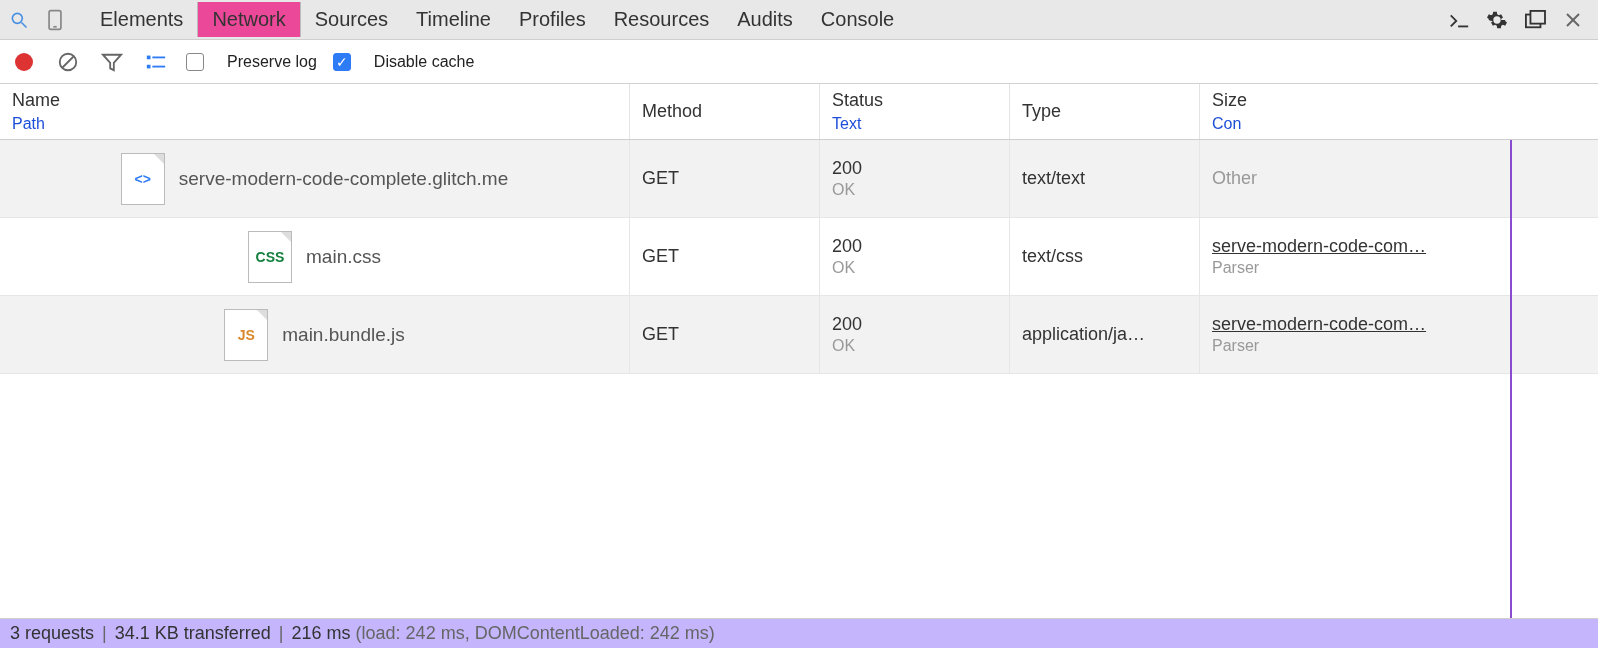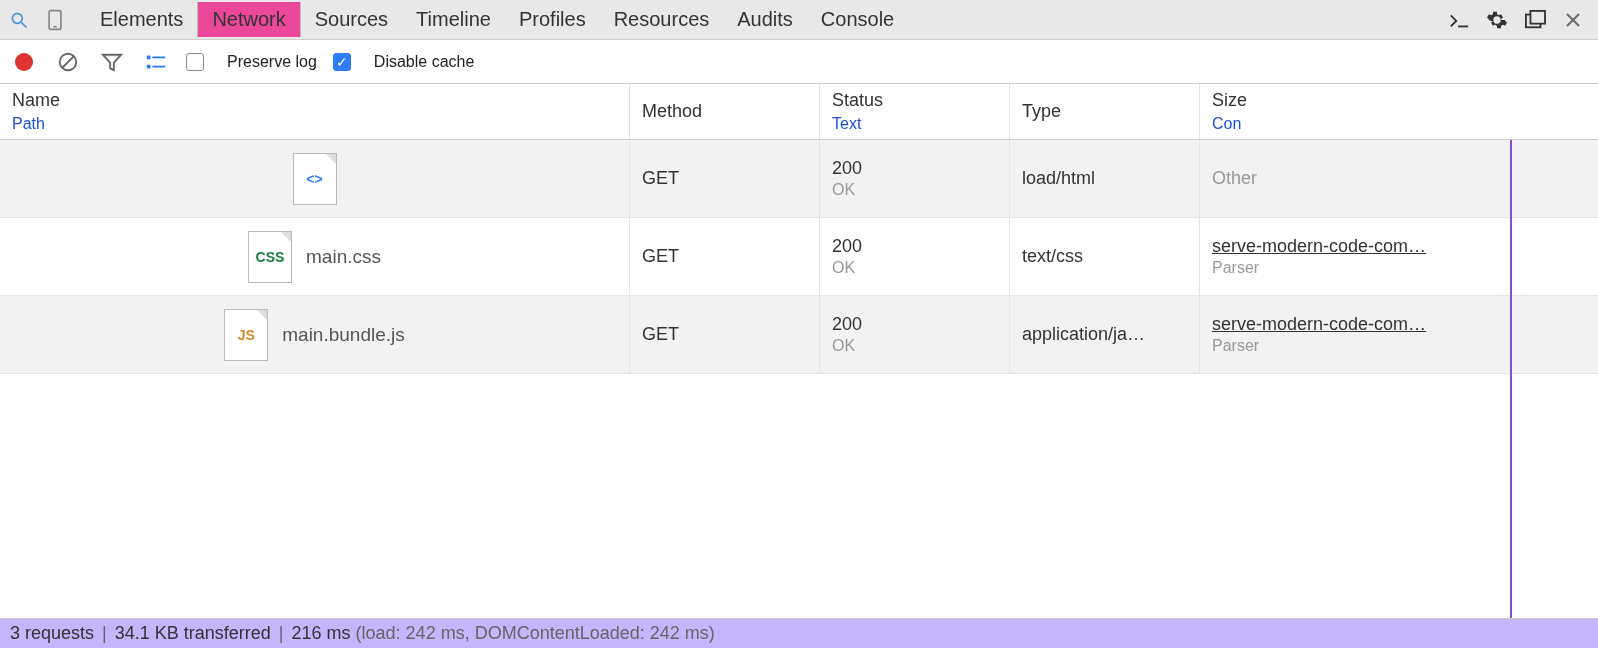--- a/index.html
+++ b/index.html
@@ -255,27 +255,28 @@
       <span>Size</span>
       <span class="gh-sub">Con</span>
     </div>
   </div>
 
   <div class="grid-body">
     <div id="rows-container">
         <div class="grid-row odd">
           <div class="cell cell-name">
             <div class="file-icon fi-html">&lt;&gt;</div>
+            <span class="name-text">serve-modern-code-complete.glitch.me</span>
           </div>
           <div class="cell">GET</div>
           <div class="cell">
             <span>200</span>
             <span class="sub">OK</span>
           </div>
-          <div class="cell">load/html</div>
+          <div class="cell">text/text</div>
           <div class="cell">
             <span style="color: rgb(153, 153, 153);">Other</span>
           </div>
           <div class="cell" style="border-right: none;"></div>
         </div>
         <div class="grid-row">
           <div class="cell cell-name">
             <div class="file-icon fi-css">CSS</div>
             <span class="name-text">main.css</span>
           </div>

